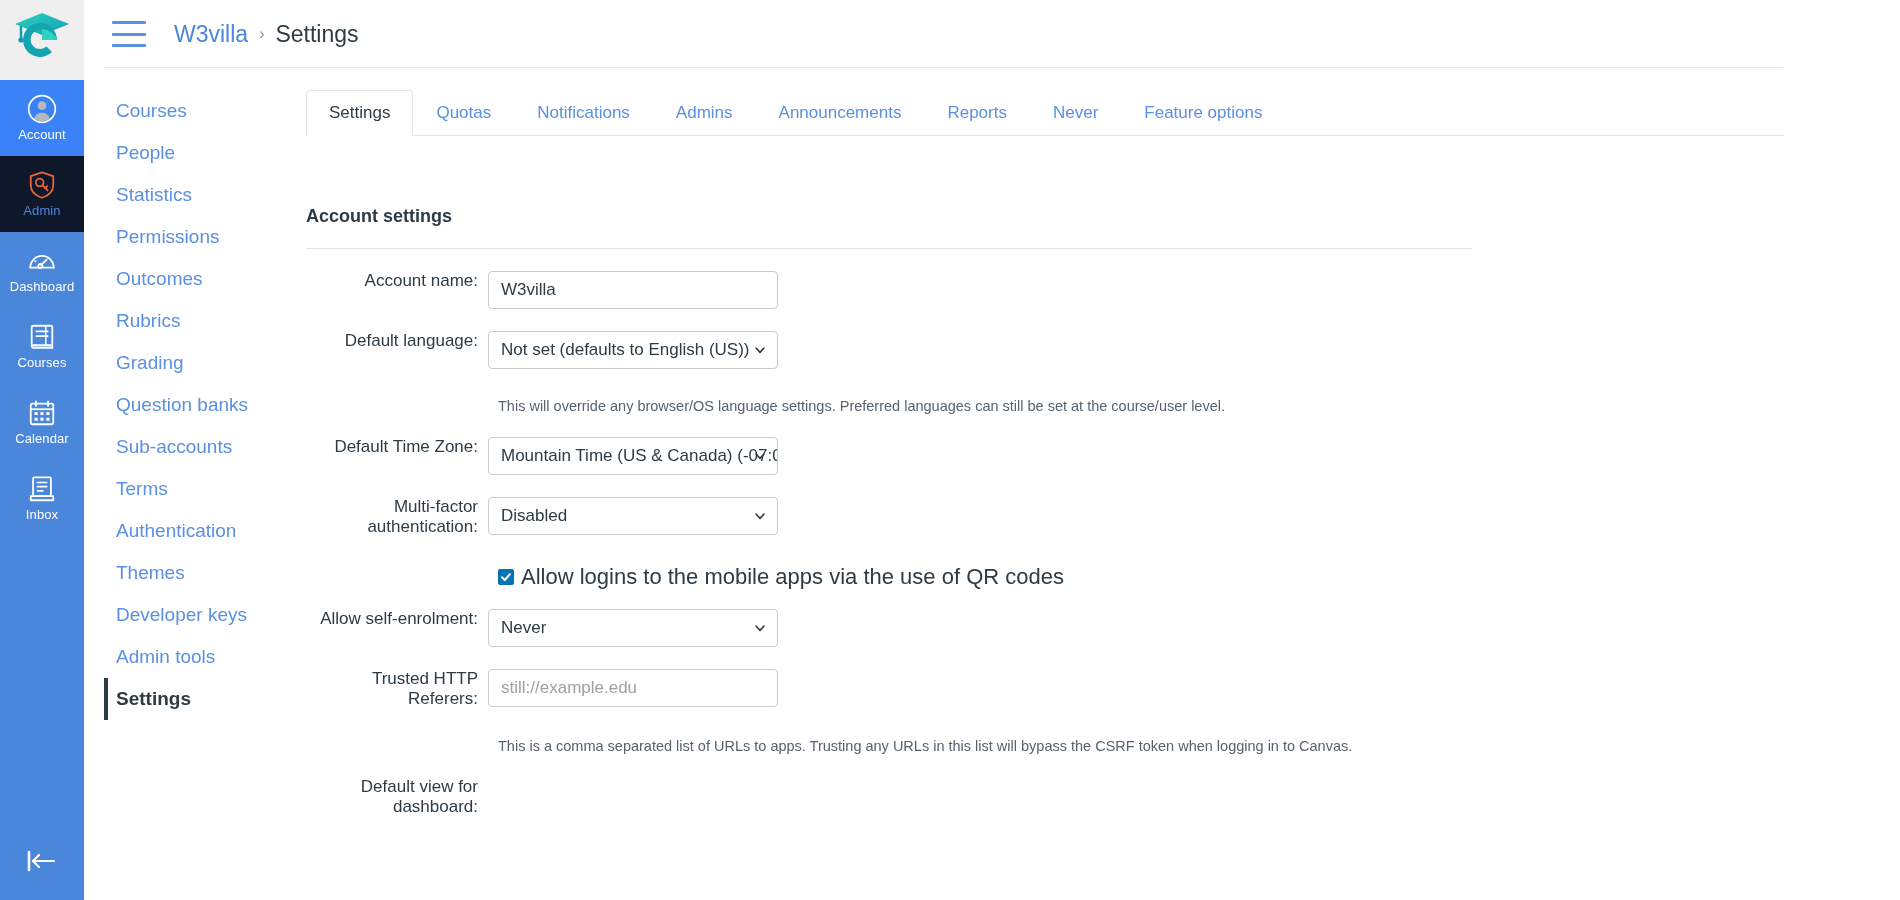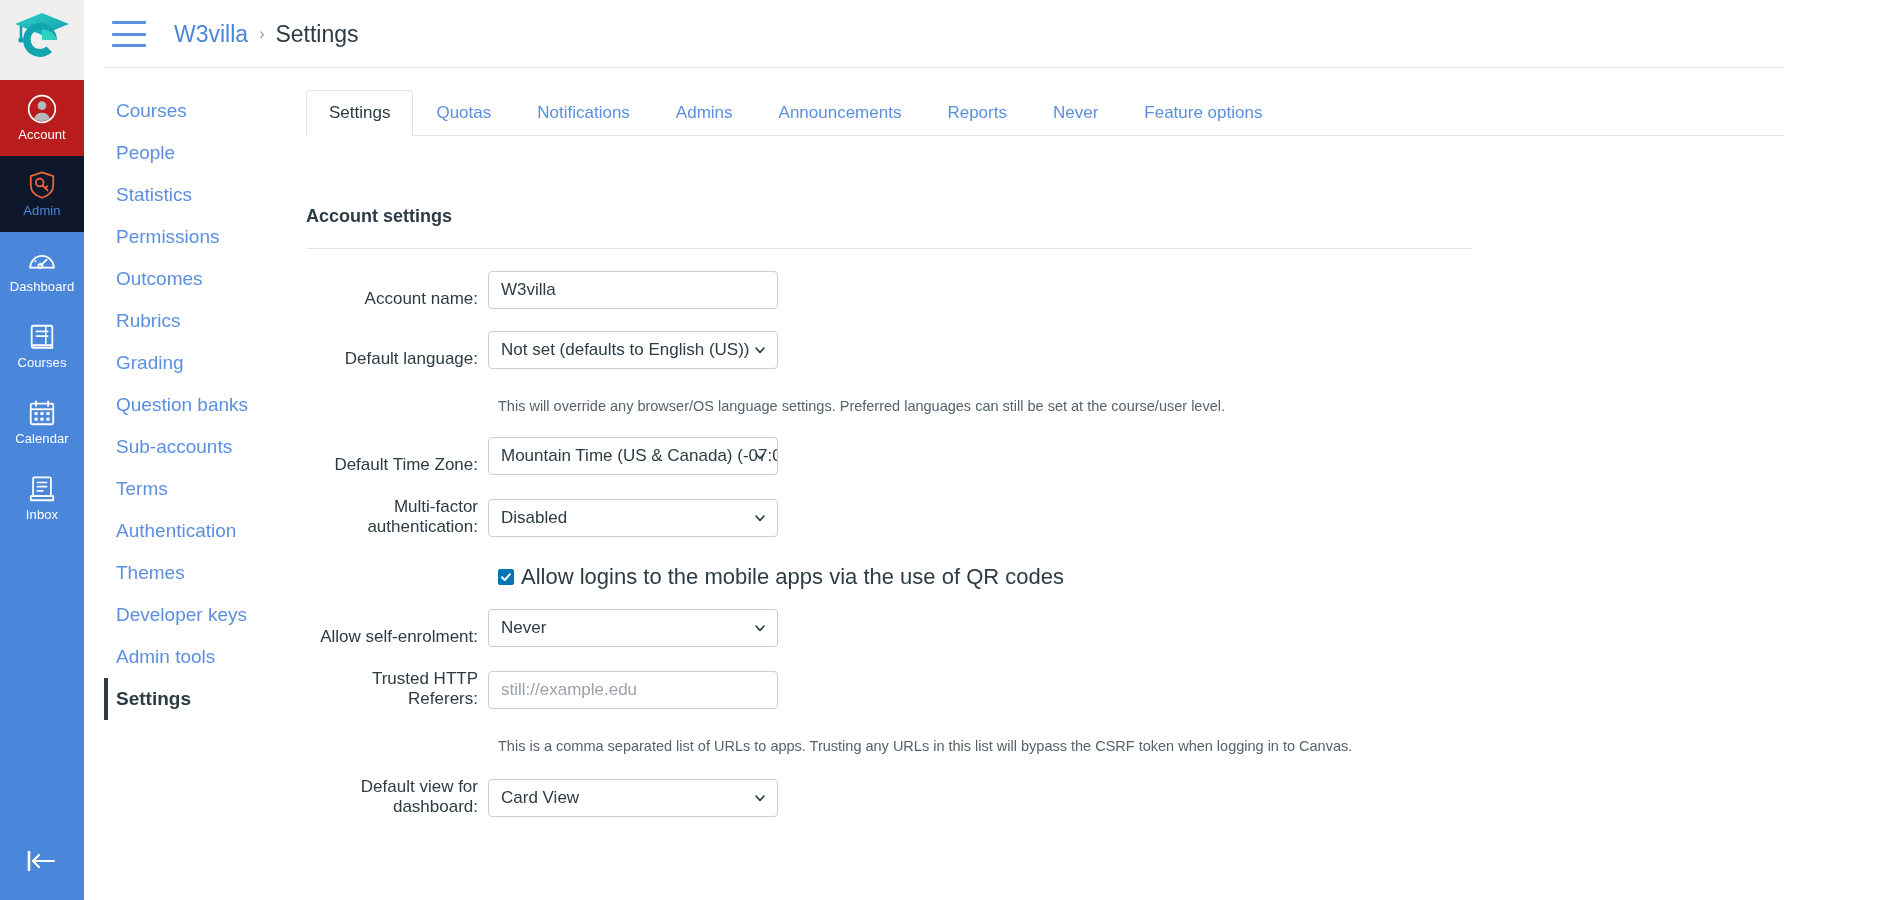--- a/index.html
+++ b/index.html
@@ -29,21 +29,21 @@
     align-items: center; justify-content: center;
     gap: 3px;
     color: #ffffff; text-decoration: none;
     cursor: pointer;
   }
   .nav-item .nav-label {
     font-size: 13px; line-height: 15px; letter-spacing: .1px;
   }
   .nav-item.is-active { background: #0f172a; }
   .nav-item.is-active .nav-label { color: #4A87DB; }
-  .nav-item.is-selected { background: #b91c1c; text-align: center; }
+  .nav-item.is-selected { background: #3b82f6; text-align: center; }
   .nav-icon { width: 30px; height: 30px; display: block; }
   .nav-spacer { flex: 1 1 auto; }
   .collapse-cell {
     height: 78px; display: flex; align-items: center; justify-content: center;
     cursor: pointer;
   }
 
   
   #header {
     position: absolute; left: 84px; top: 0;
@@ -126,21 +126,21 @@
     font-size: 18px; font-weight: bold; color: #2D3B45;
     margin-top: 70px;
   }
   #heading-rule {
     margin-top: 21px;
     height: 1px; background: #e2e5e8; width: 1166px;
   }
 
   
   .form-row {
-    display: flex; align-items: flex-end;
+    display: flex; align-items: flex-start;
     margin-top: 22px;
   }
   .form-label {
     width: 182px;
     text-align: right;
     padding-right: 10px;
     font-size: 17px; color: #2D3B45;
     line-height: 20px;
   }
   .field-col { width: 290px; }
@@ -403,23 +403,15 @@
   <div class="form-row">
     <div class="form-label">Trusted HTTP Referers:</div>
     <div class="field-col">
       <div class="text-input placeholder">still://example.edu</div>
     </div>
   </div>
   <div class="helper-text">This is a comma separated list of URLs to apps. Trusting any URLs in this list will bypass the CSRF token when logging in to Canvas.</div>
 
   <div class="form-row">
     <div class="form-label">Default view for dashboard:</div>
-    <div class="field-col">
-      <div class="select-input">
-        <span>Card View</span>
-        <svg class="chev" viewBox="0 0 12 12">
-          <path d="M2 4 L6 8.4 L10 4" fill="none" stroke="#2D3B45" stroke-width="1.6" stroke-linecap="round" stroke-linejoin="round"></path>
-        </svg>
-      </div>
-    </div>
   </div>
 
 </div>
 
 </body></html>

